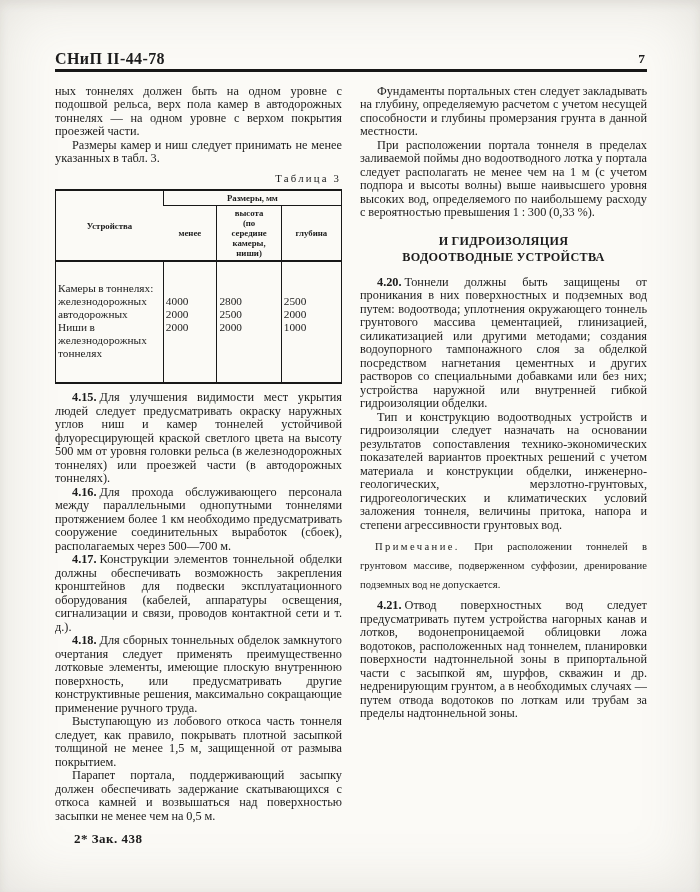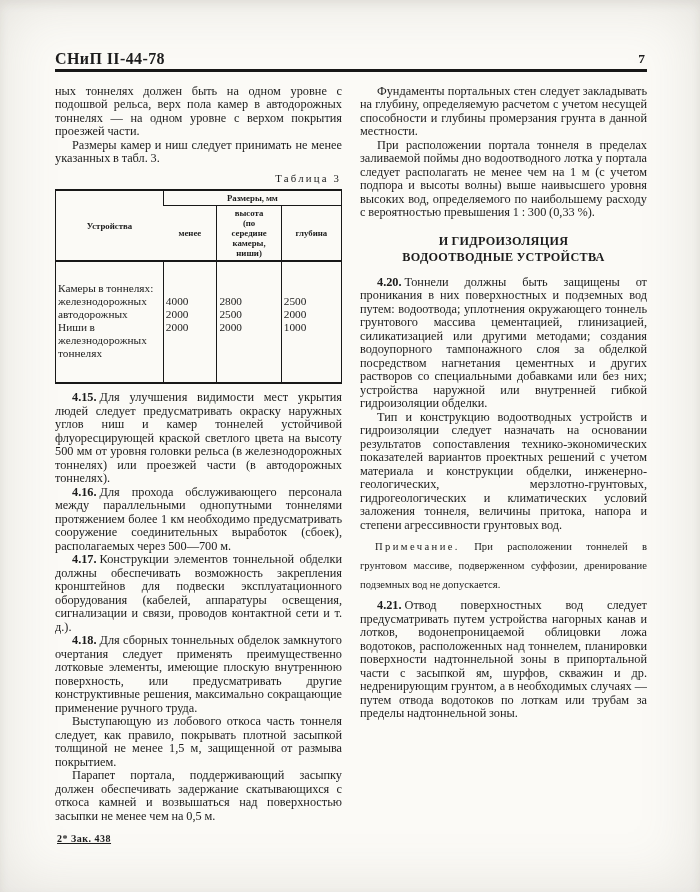--- a/index.html
+++ b/index.html
@@ -64,22 +64,22 @@
   h2.sect {
     font-size: 12.2px; line-height: 16px; text-align: center;
     margin: 13px 0 11px; letter-spacing: .3px; font-weight: bold;
   }
   p.note {
     font-size: 10.6px !important; line-height: 19px;
     margin: 5px 0 5px !important; text-indent: 15px !important;
   }
   .note-label { letter-spacing: 2.4px; }
   .footer {
-    position: absolute; left: 57px; bottom: 47px;
-    font-size: 10px; font-weight: bold; letter-spacing: .5px; text-decoration: underline;
+    position: absolute; left: 74px; bottom: 47px;
+    font-size: 13px; font-weight: bold; letter-spacing: .5px;
   }
 </style>
 </head>
 <body>
 
 <div class="page">
 
   <div class="hdr">
     <span class="code">СНиП II-44-78</span>
     <span class="pageno">7</span>

